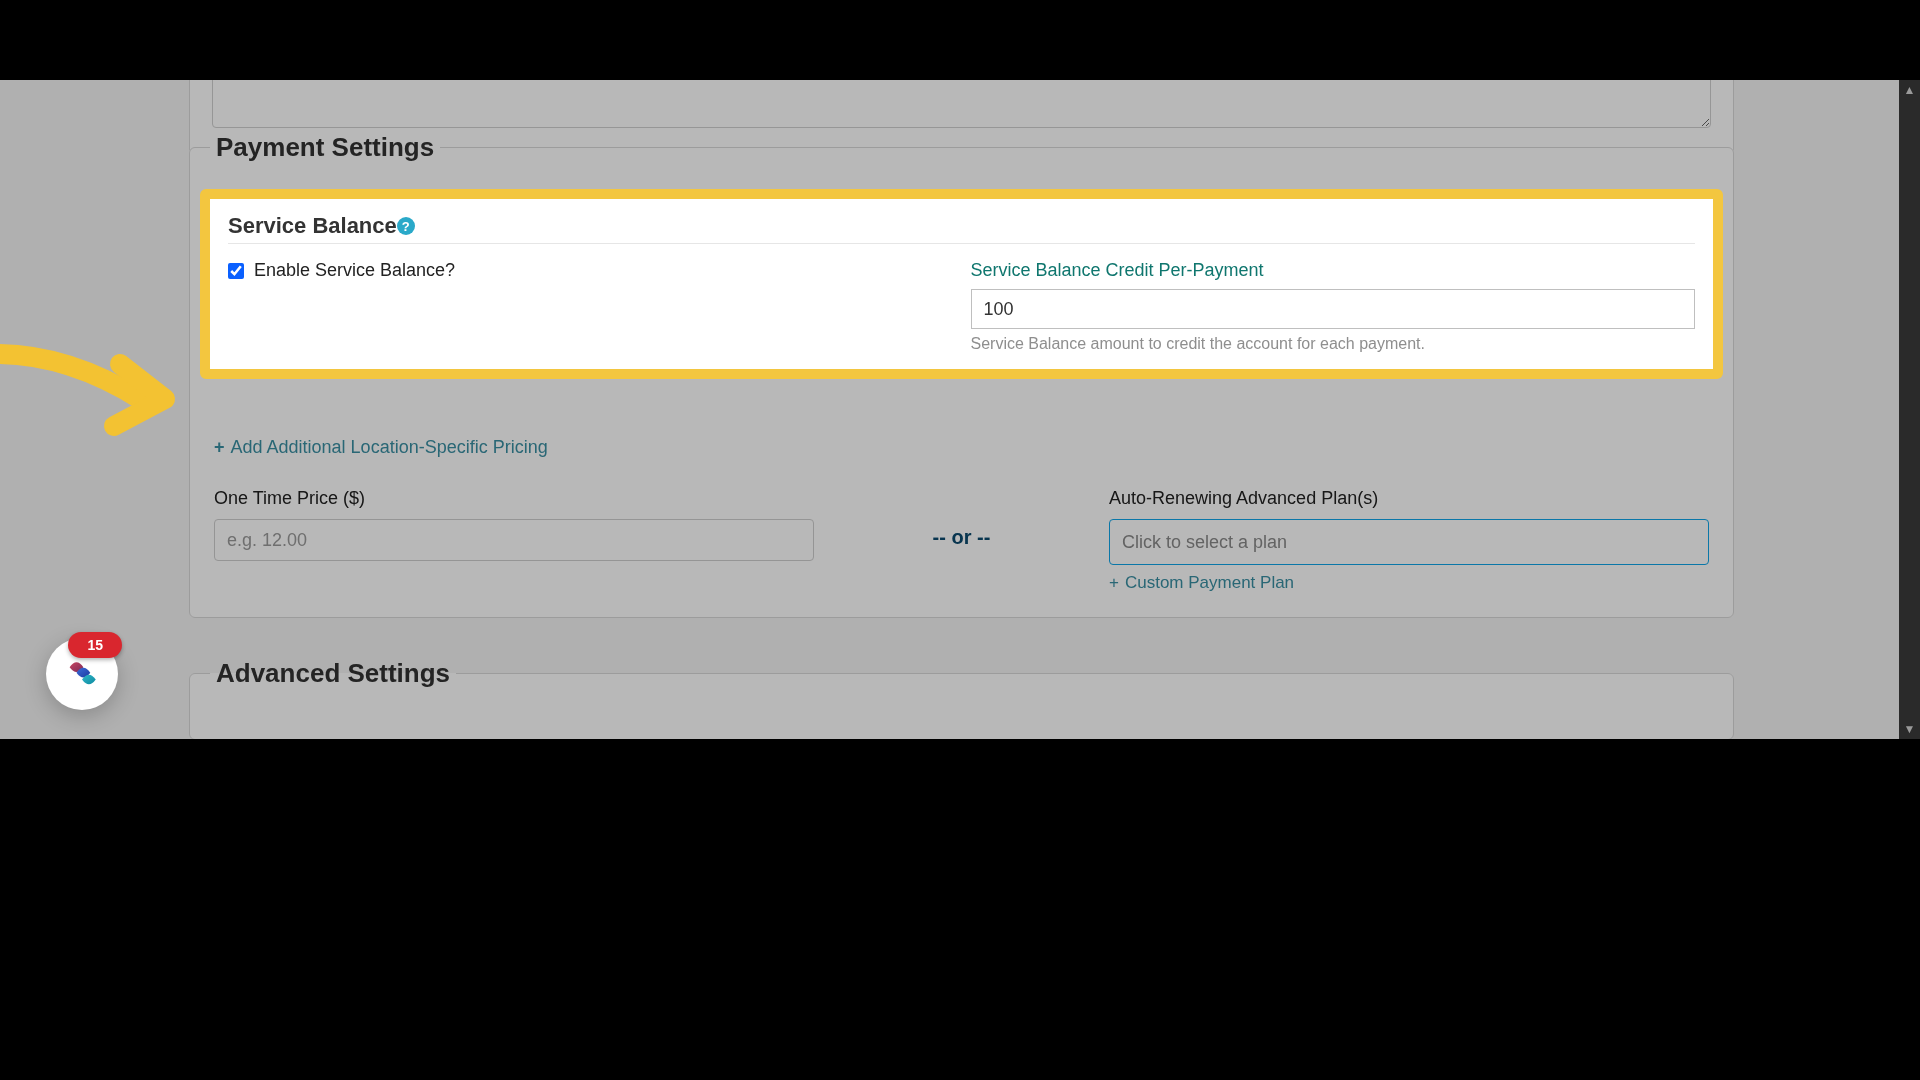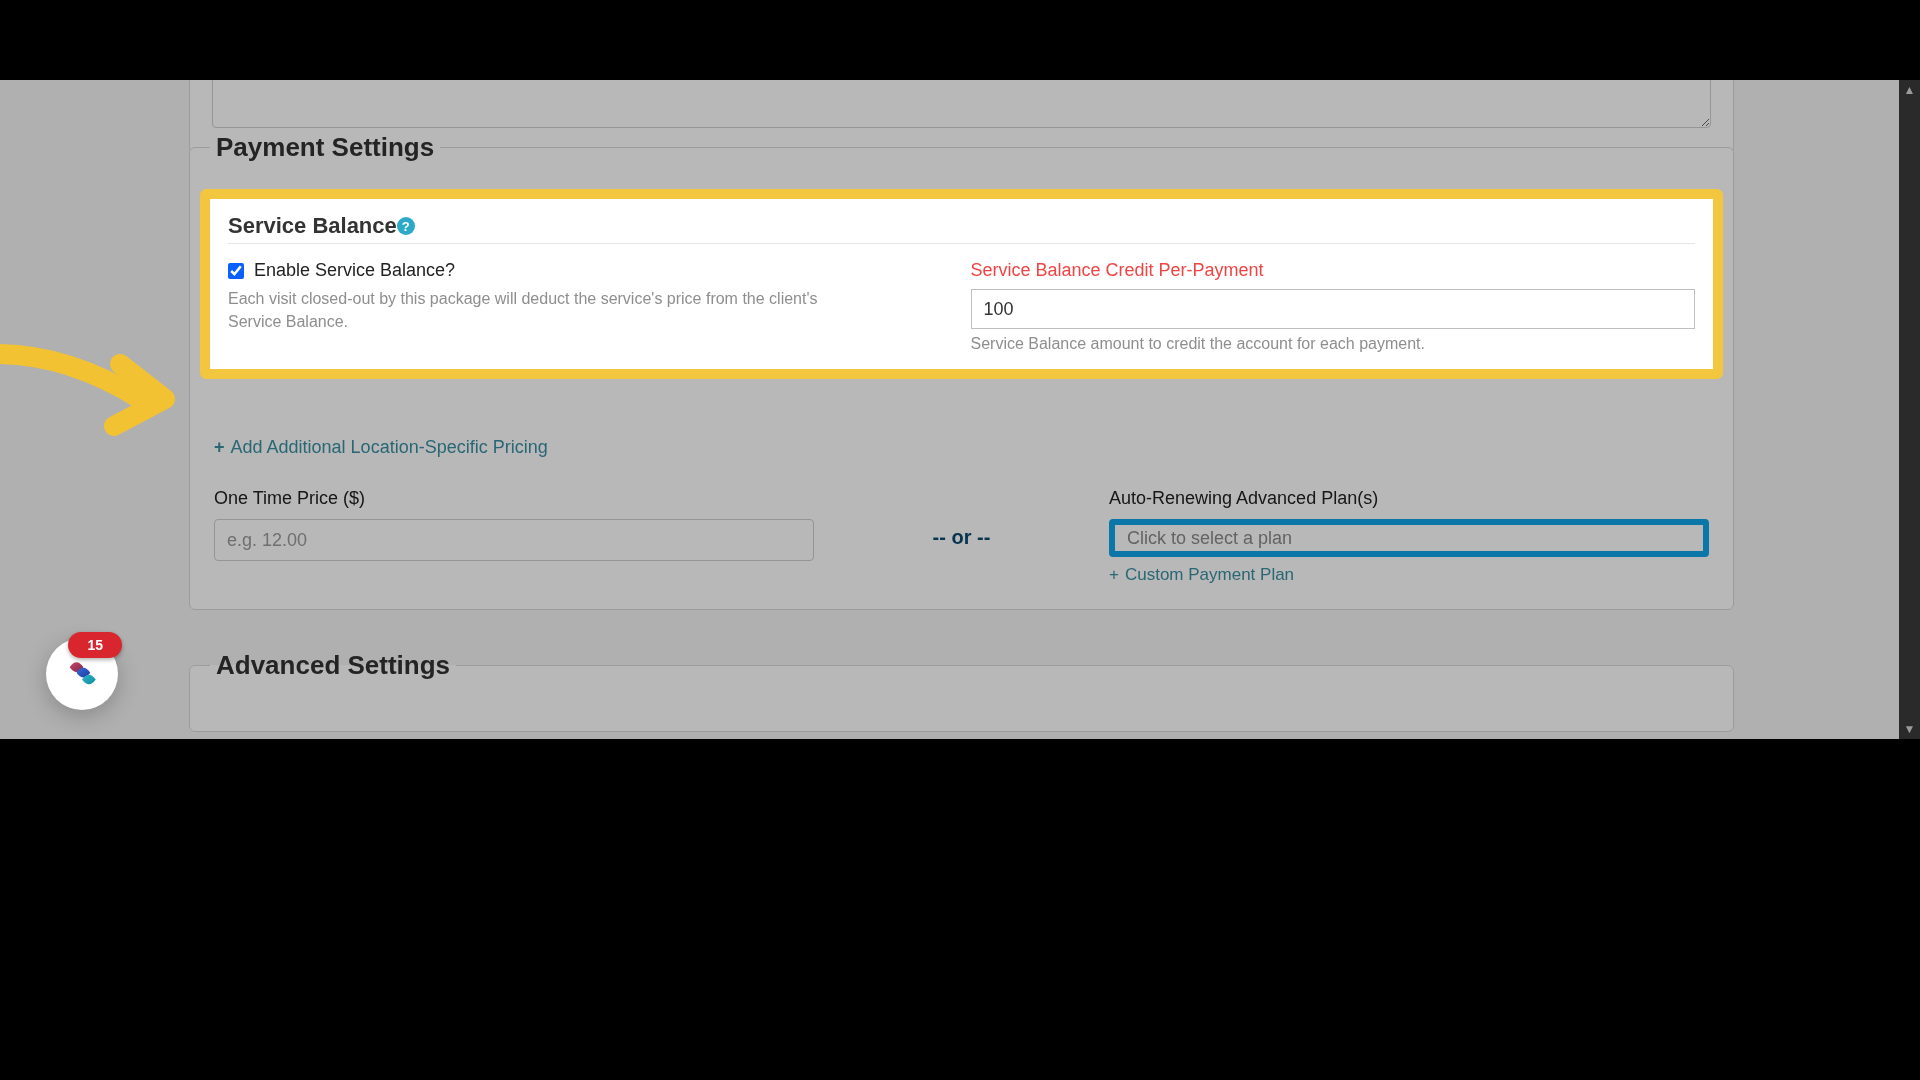--- a/index.html
+++ b/index.html
@@ -108,21 +108,21 @@
     font-size: 18px; color: #222; margin-bottom: 6px;
   }
   .sb-left input[type=checkbox] {
     width: 16px; height: 16px; accent-color: #0a60ff;
   }
   .sb-helptext {
     font-size: 16px; color: #8e8e8e; line-height: 1.45;
     max-width: 640px;
   }
   .sb-right .field-label {
-    font-size: 18px; color: #ef4444; margin-bottom: 8px;
+    font-size: 18px; color: #0f766e; margin-bottom: 8px;
   }
   .sb-right input[type=text] {
     width: 100%; height: 40px;
     border: 1px solid #bfbfbf; border-radius: 0;
     padding: 0 12px; font-size: 18px; color: #333;
     font-family: inherit;
   }
   .sb-right .field-help {
     font-size: 16px; color: #8e8e8e; margin-top: 6px;
   }
@@ -149,21 +149,21 @@
   .price-col input[type=text] {
     width: 100%; height: 42px; border: 1px solid #cfcfcf; border-radius: 4px;
     padding: 0 12px; font-size: 18px; color: #333; font-family: inherit;
   }
   .price-col input[type=text]::placeholder { color: #9a9a9a; }
   .or-cell {
     text-align: center; font-size: 20px; color: #0c4a6e; font-weight: 700;
     padding-top: 38px;
   }
   .plan-select {
-    width: 100%; height: 38px; border: 6px solid #0ea5e9; border-radius: 4px;
+    width: 100%; height: 46px; border: 1px solid #0ea5e9; border-radius: 4px;
     padding: 12px 12px; font-size: 18px; color: #8a8a8a;
     display: flex; align-items: center; cursor: pointer; background: #fff;
   }
   .custom-plan-link {
     display: inline-flex; align-items: center; gap: 6px;
     color: #3a8fa3; font-size: 17px; margin-top: 8px; cursor: pointer;
   }
 
   
   .arrow-anno {
@@ -219,21 +219,20 @@
         <div class="sb-title-row">
           <span class="sb-title">Service Balance</span>
           <span class="help-icon">?</span>
         </div>
         <div class="sb-grid">
           <div class="sb-left">
             <label>
               <input type="checkbox" checked="" style="">
               <span>Enable Service Balance?</span>
             </label>
-            <div class="sb-helptext">Each visit closed-out by this package will deduct the service's price from the client's Service Balance.</div>
           </div>
           <div class="sb-right">
             <div class="field-label">Service Balance Credit Per-Payment</div>
             <div style="position:relative;">
               <input type="text" class="with-caret" value="100" style="">
             </div>
             <div class="field-help">Service Balance amount to credit the account for each payment.</div>
           </div>
         </div>
       </div>

